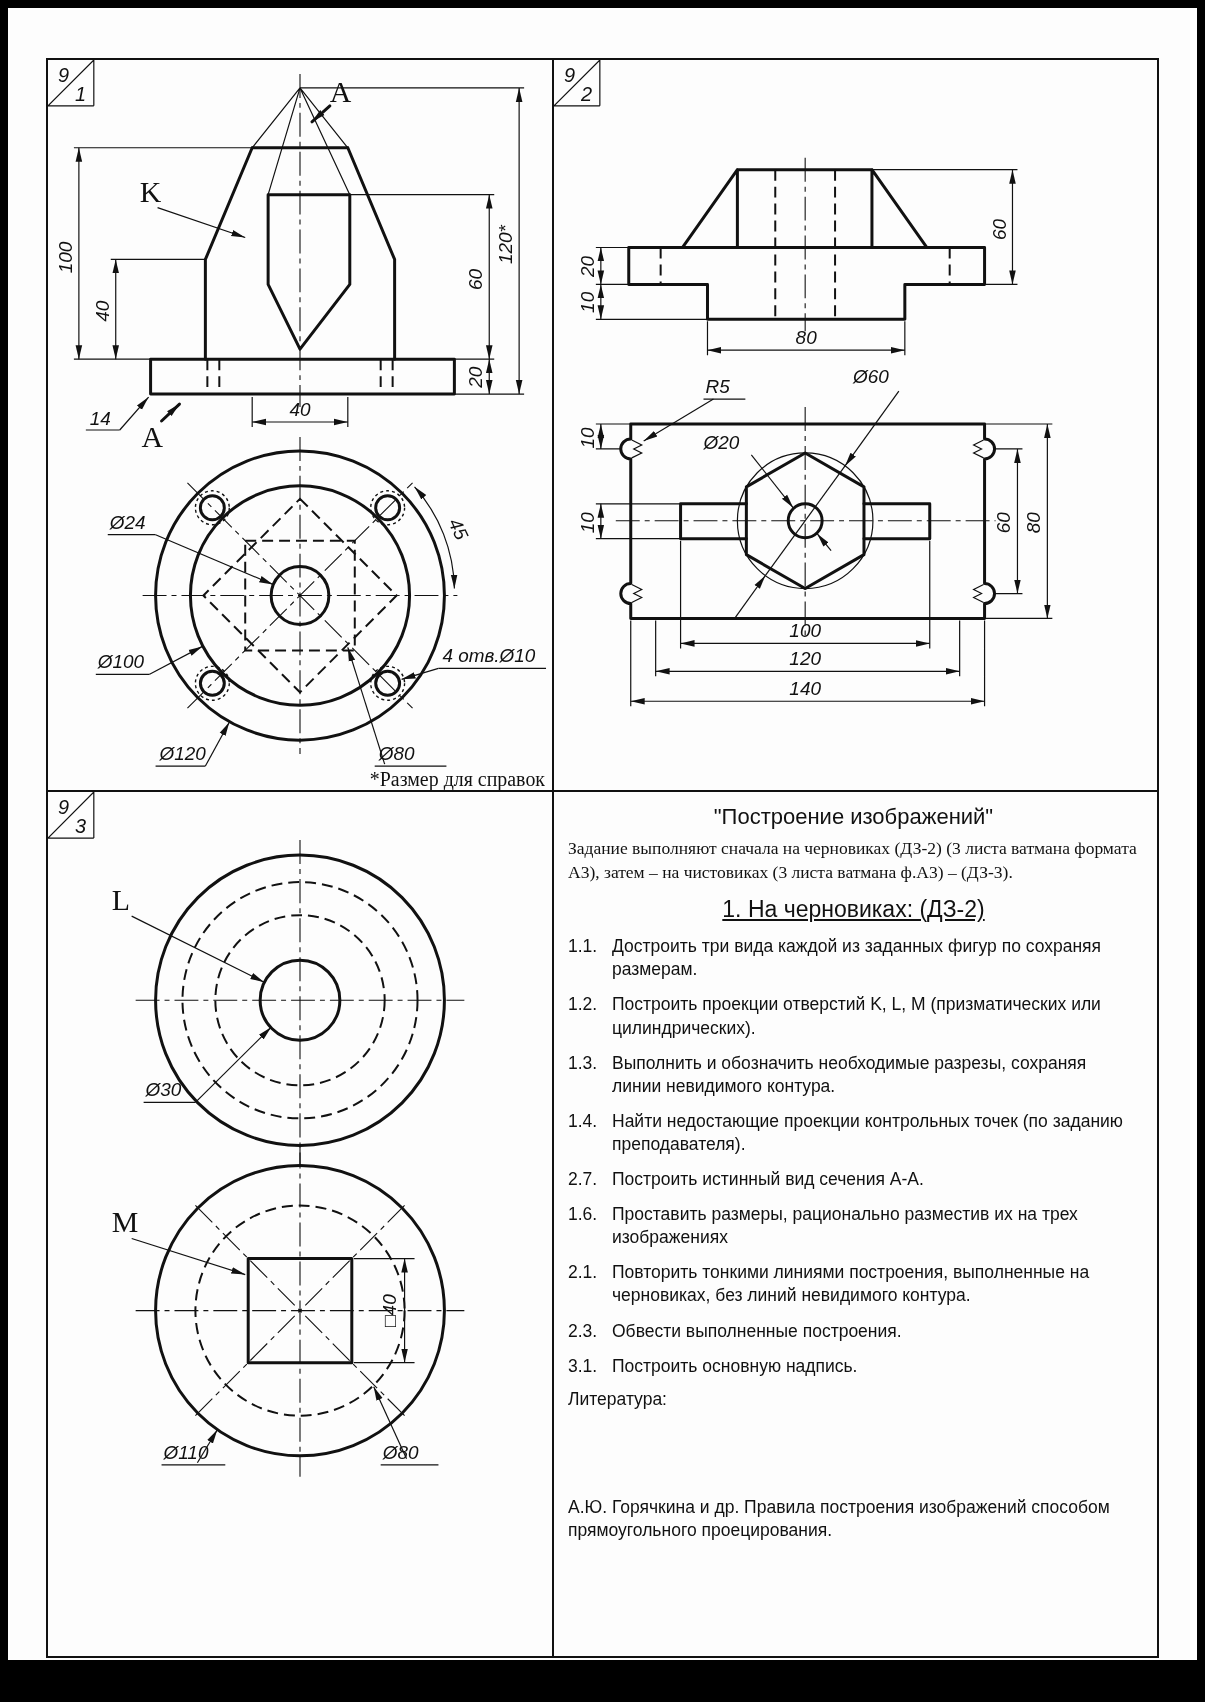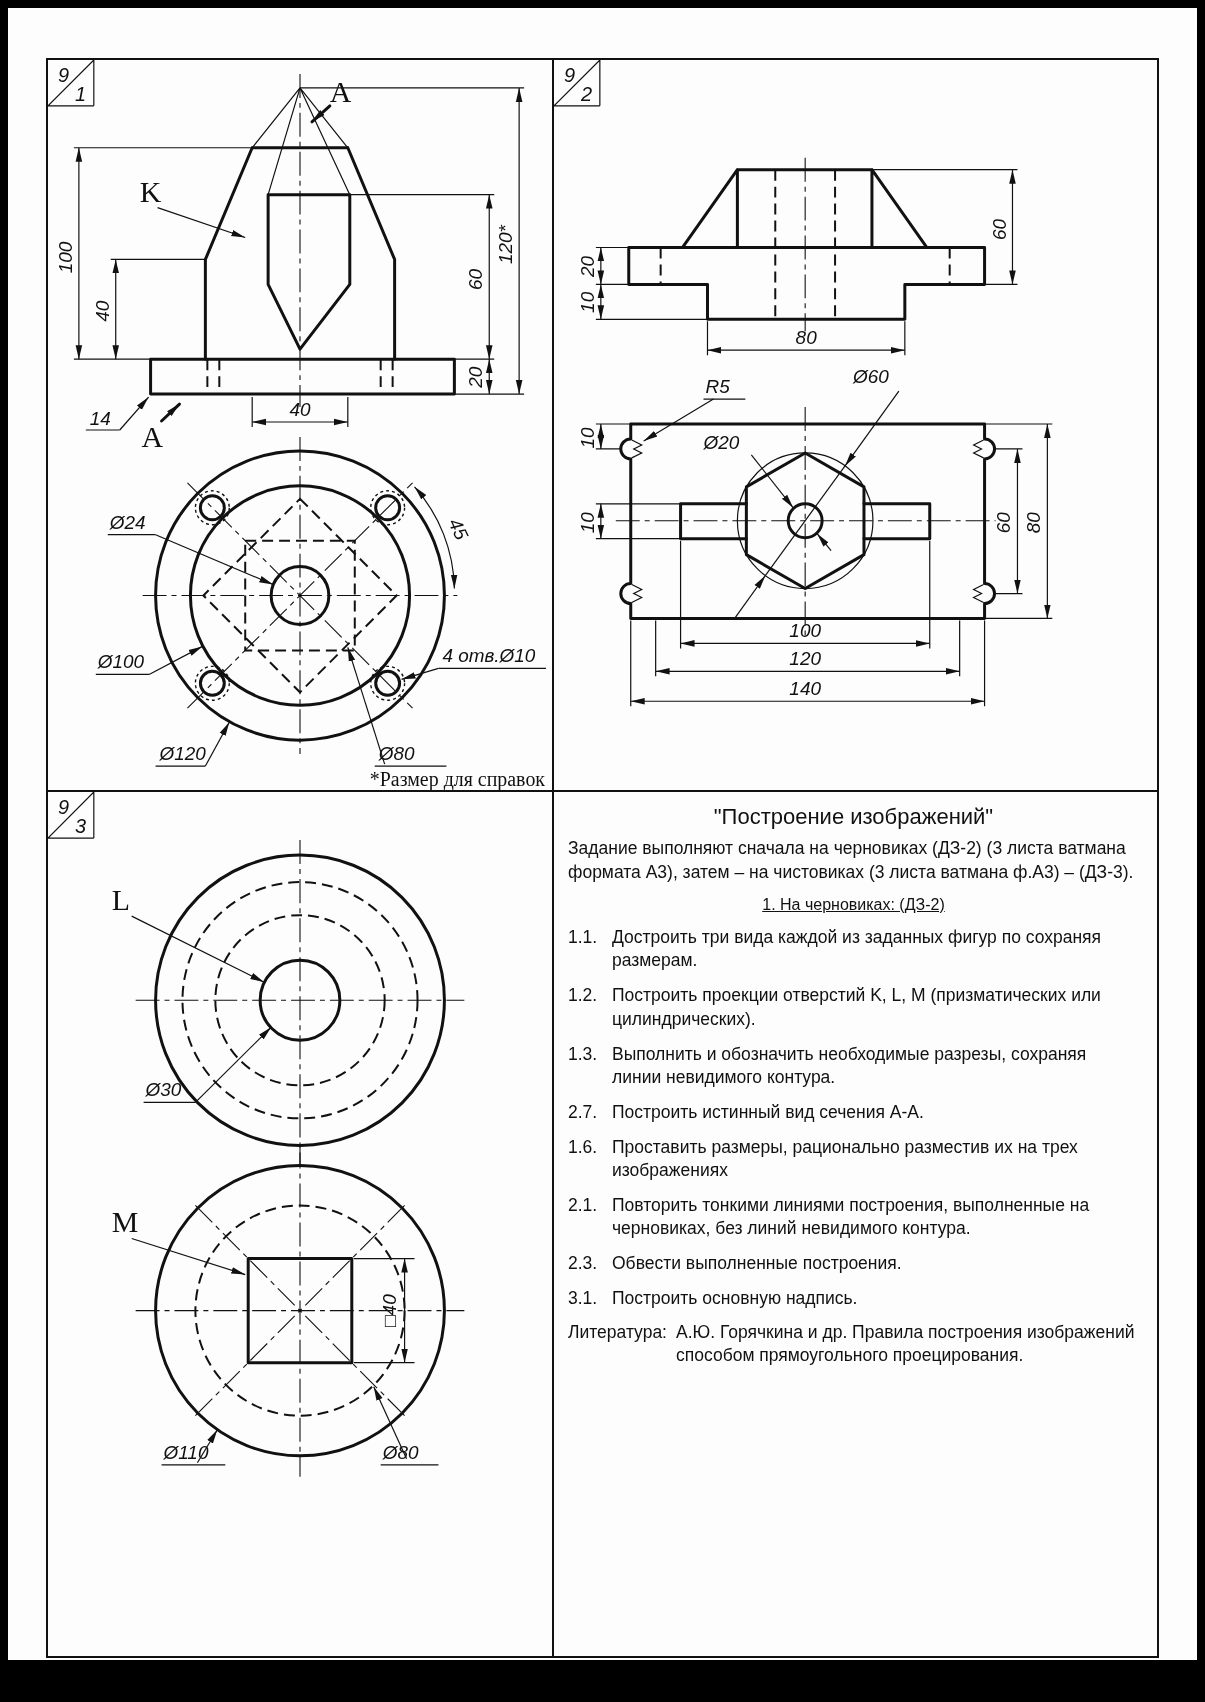--- a/index.html
+++ b/index.html
@@ -20,26 +20,26 @@
   .cl{fill:none;stroke:#111;stroke-width:1.1;stroke-dasharray:24 5 5 5;}
   .thr{fill:none;stroke:#111;stroke-width:1.4;stroke-dasharray:3 3;}
   text{font-family:"Liberation Sans",sans-serif;fill:#111;}
   .dim{font-size:19px;font-style:italic;}
   .big{font-family:"Liberation Serif",serif;font-size:30px;font-style:normal;}
   .note{font-family:"Liberation Serif",serif;font-size:20px;}
   .mk{font-size:20px;font-style:italic;}
   
   .tasks{padding:8px 18px 0 14px;color:#111;font-size:17.5px;}
   .t-title{font-size:22px;text-align:center;margin:4px 0 6px;}
-  .t-intro{margin:0 0 12px;line-height:1.38;}
-  .t-sec{font-size:16px;text-align:center;text-decoration:underline;margin:5px 0 7px;}
+  .t-intro{margin:0 0 12px;line-height:1.38;font-family:Liberation Serif, serif;}
+  .t-sec{font-size:23px;text-align:center;text-decoration:underline;margin:5px 0 7px;}
   .t-item{display:flex;line-height:1.32;margin-bottom:3px;margin-top:12px;}
   .t-num{flex:0 0 44px;}
   .t-txt{flex:1;}
-  .t-lit{display:flex;line-height:1.36;margin-top:10px;}
+  .t-lit{display:flex;line-height:1.36;margin-top:10px;flex-direction:column;}
   .t-lit-label{flex:0 0 108px;}
 </style>
 </head>
 <body>
 
 <div class="page">
  <div class="sheet">
   <div class="frame">
 
    <div class="q q1">
@@ -256,20 +256,24 @@
             </div>
       <div class="t-item">
               <span class="t-num">1.2.</span>
               <span class="t-txt">Построить проекции отверстий K, L, M (призматических или цилиндрических).</span>
             </div>
       <div class="t-item">
               <span class="t-num">1.3.</span>
               <span class="t-txt">Выполнить и обозначить необходимые разрезы, сохраняя линии невидимого контура.</span>
             </div>
       <div class="t-item">
+              <span class="t-num">1.4.</span>
+              <span class="t-txt">Найти недостающие проекции контрольных точек (по заданию преподавателя).</span>
+            </div>
+      <div class="t-item">
               <span class="t-num">2.7.</span>
               <span class="t-txt">Построить истинный вид сечения А-А.</span>
             </div>
       <div class="t-item">
               <span class="t-num">1.6.</span>
               <span class="t-txt">Проставить размеры, рационально разместив их на трех изображениях</span>
             </div>
       <div class="t-item">
               <span class="t-num">2.1.</span>
               <span class="t-txt">Повторить тонкими линиями построения, выполненные на черновиках, без линий невидимого контура.</span>

